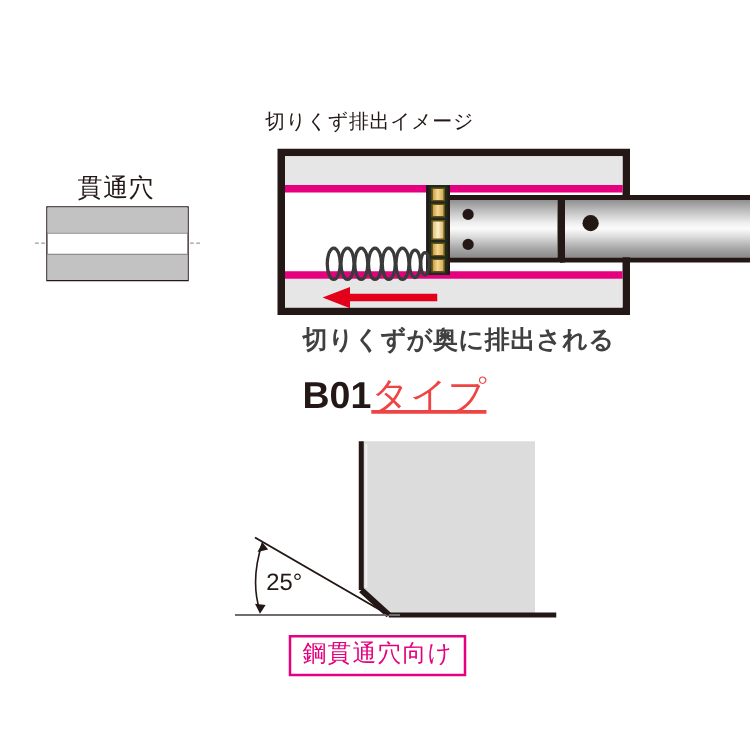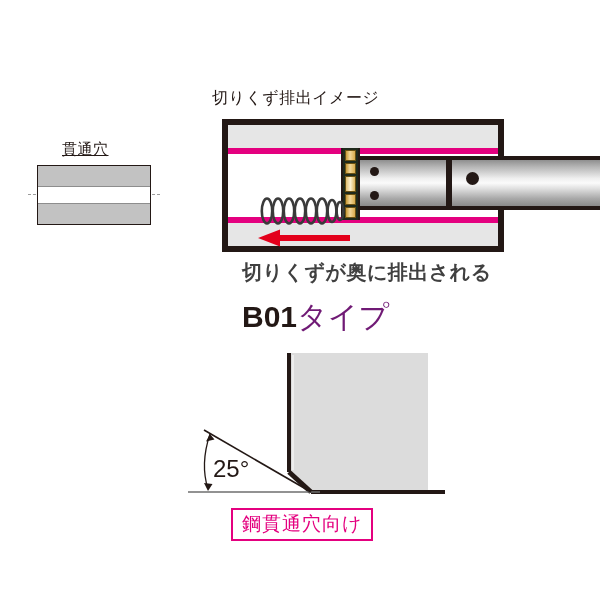--- a/index.html
+++ b/index.html
@@ -22,24 +22,23 @@
   }
   .txt {
     position: absolute;
     white-space: nowrap;
     line-height: 1;
   }
 
   
   #through-hole-caption {
     left: 62px; top: 141px;
-    font-size: 15px;
+    font-size: 20px;
     letter-spacing: 0.5px;
     color: #231815;
-    text-decoration: underline;
   }
   #through-hole-figure {
     position: absolute;
     left: 37px; top: 165px;
     width: 114px; height: 60px;
     border: 1.4px solid #231815;
     box-sizing: border-box;
     background: #ffffff;
   }
   .hole-band {
@@ -181,34 +180,35 @@
     font-size: 30px;
     letter-spacing: 0px;
   }
   #type-title .code {
     font-weight: bold;
     color: #231815;
     text-align: right;
   }
   #type-title .suffix {
     font-weight: normal;
-    color: #701a75;
+    color: #ef4444;
+    text-decoration: underline;
   }
 
   
   #geometry-diagram {
     position: absolute;
     left: 170px; top: 340px;
     width: 280px; height: 165px;
   }
 
   
   #angle-label {
     left: 213px; top: 457px;
-    font-size: 24px;
+    font-size: 19px;
     color: #231815;
     text-align: center;
   }
 
   
   #application-label-box {
     position: absolute;
     left: 231px; top: 508px;
     padding: 4px 9px 5px 9px;
     border: 2.5px solid #e4007f;

